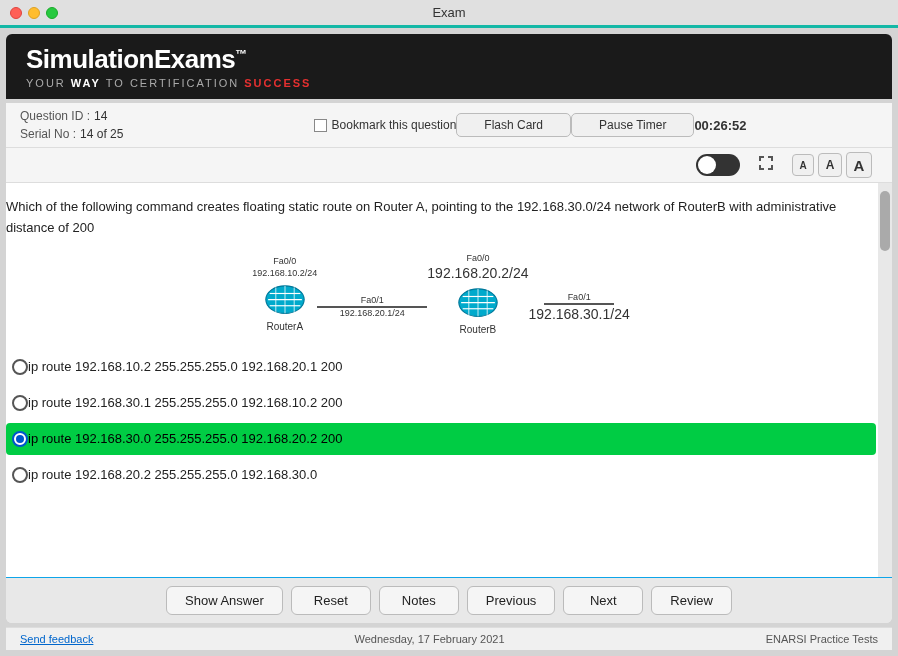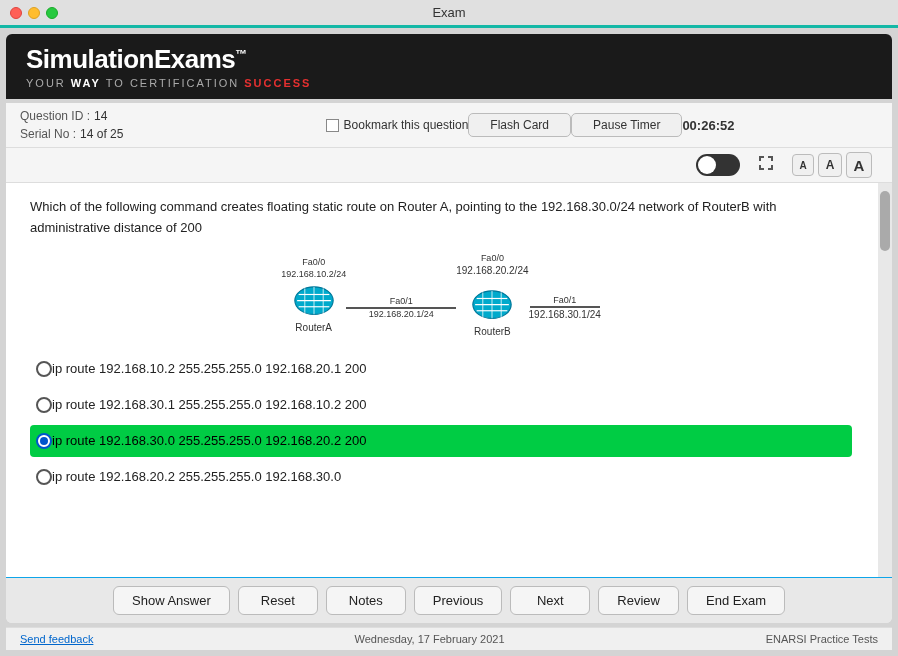--- a/index.html
+++ b/index.html
@@ -121,21 +121,21 @@
       color: #333;
     }
     .bookmark-checkbox {
       width: 13px;
       height: 13px;
       border: 1px solid #888;
       background: white;
       cursor: pointer;
     }
     .btn-toolbar {
-      padding: 4px 21px;
+      padding: 4px 27px;
       border: 1px solid #bbb;
       border-radius: 5px;
       background: #f0f0f0;
       font-size: 12px;
       cursor: pointer;
       color: #333;
     }
     .timer-display {
       font-size: 13px;
       color: #333;
@@ -184,21 +184,21 @@
       color: #333;
       font-weight: bold;
     }
     .font-btn-sm { width: 22px; height: 22px; font-size: 10px; }
     .font-btn-md { width: 24px; height: 24px; font-size: 12px; }
     .font-btn-lg { width: 26px; height: 26px; font-size: 15px; }
 
     
     .question-area {
       flex: 1;
-      padding: 14px 24px;
+      padding: 14px 0;
       background: white;
       overflow-y: auto;
       position: relative;
     }
     .scrollbar-area {
       position: absolute;
       right: 0;
       top: 0;
       bottom: 0;
       width: 14px;
@@ -401,37 +401,37 @@
           </div>
 
           <div style="display:flex; flex-direction:column; align-items:center; justify-content:flex-start; padding-top:26px;">
             <div style="font-size:9px; color:#333; margin-bottom:1px; white-space:nowrap;">Fa0/1</div>
             <div style="width:110px; height:2px; background:#555;"></div>
             <div style="font-size:9px; color:#333; margin-top:0; white-space:nowrap;">192.168.20.1/24</div>
           </div>
 
           <div style="display:flex; flex-direction:column; align-items:center; position:relative;">
             <div style="font-size:9px; color:#333; margin-bottom:2px;">Fa0/0</div>
-            <div style="font-size:10px; color:#333; margin-bottom:11px;">192.168.20.2/24</div>
+            <div style="font-size:14px; color:#333; margin-bottom:4px;">192.168.20.2/24</div>
             <svg class="router-svg" viewBox="0 0 60 45">
               <ellipse cx="30" cy="22" rx="25" ry="18" fill="#00aacc" stroke="#007799" stroke-width="1.5"></ellipse>
               <line x1="10" y1="14" x2="50" y2="14" stroke="white" stroke-width="1.5"></line>
               <line x1="8" y1="22" x2="52" y2="22" stroke="white" stroke-width="1.5"></line>
               <line x1="10" y1="30" x2="50" y2="30" stroke="white" stroke-width="1.5"></line>
               <line x1="18" y1="6" x2="18" y2="38" stroke="white" stroke-width="1"></line>
               <line x1="30" y1="4" x2="30" y2="40" stroke="white" stroke-width="1"></line>
               <line x1="42" y1="6" x2="42" y2="38" stroke="white" stroke-width="1"></line>
             </svg>
             <div style="font-size:10px; color:#333; margin-top:3px;">RouterB</div>
           </div>
 
           <div style="display:flex; flex-direction:column; align-items:center; justify-content:flex-start; padding-top:26px;">
             <div style="font-size:9px; color:#333; margin-bottom:1px; white-space:nowrap;">Fa0/1</div>
             <div style="width:70px; height:2px; background:#555;"></div>
-            <div style="font-size:10px; color:#333; margin-top:1px; white-space:nowrap;text-align:right;">192.168.30.1/24</div>
+            <div style="font-size:14px; color:#333; margin-top:1px; white-space:nowrap;text-align:right;">192.168.30.1/24</div>
           </div>
 
         </div>
       </div>
 
       <ul class="options-list">
         <li class="option-item">
           <div class="option-radio"></div>
           <span>ip route 192.168.10.2 255.255.255.0 192.168.20.1 200</span>
         </li>
@@ -454,21 +454,20 @@
       </div>
     </div>
 
     <div class="bottom-toolbar">
       <button class="btn-bottom">Show Answer</button>
       <button class="btn-bottom">Reset</button>
       <button class="btn-bottom">Notes</button>
       <button class="btn-bottom">Previous</button>
       <button class="btn-bottom">Next</button>
       <button class="btn-bottom">Review</button>
-      <button class="btn-bottom">End Exam</button>
     </div>
 
   </div>
 
   <div class="app-footer">
     <span class="footer-feedback">Send feedback</span>
     <span class="footer-date">Wednesday, 17 February 2021</span>
     <span class="footer-brand">ENARSI Practice Tests</span>
   </div>
 

